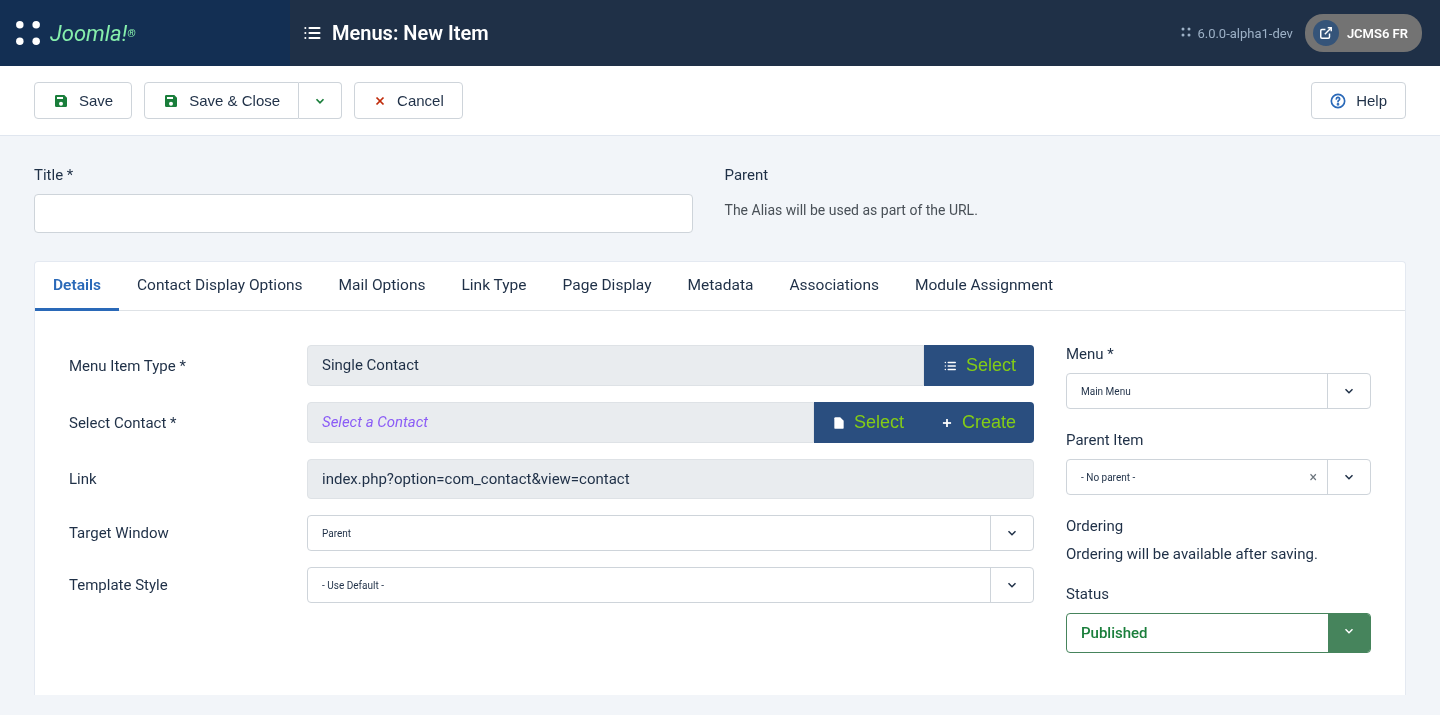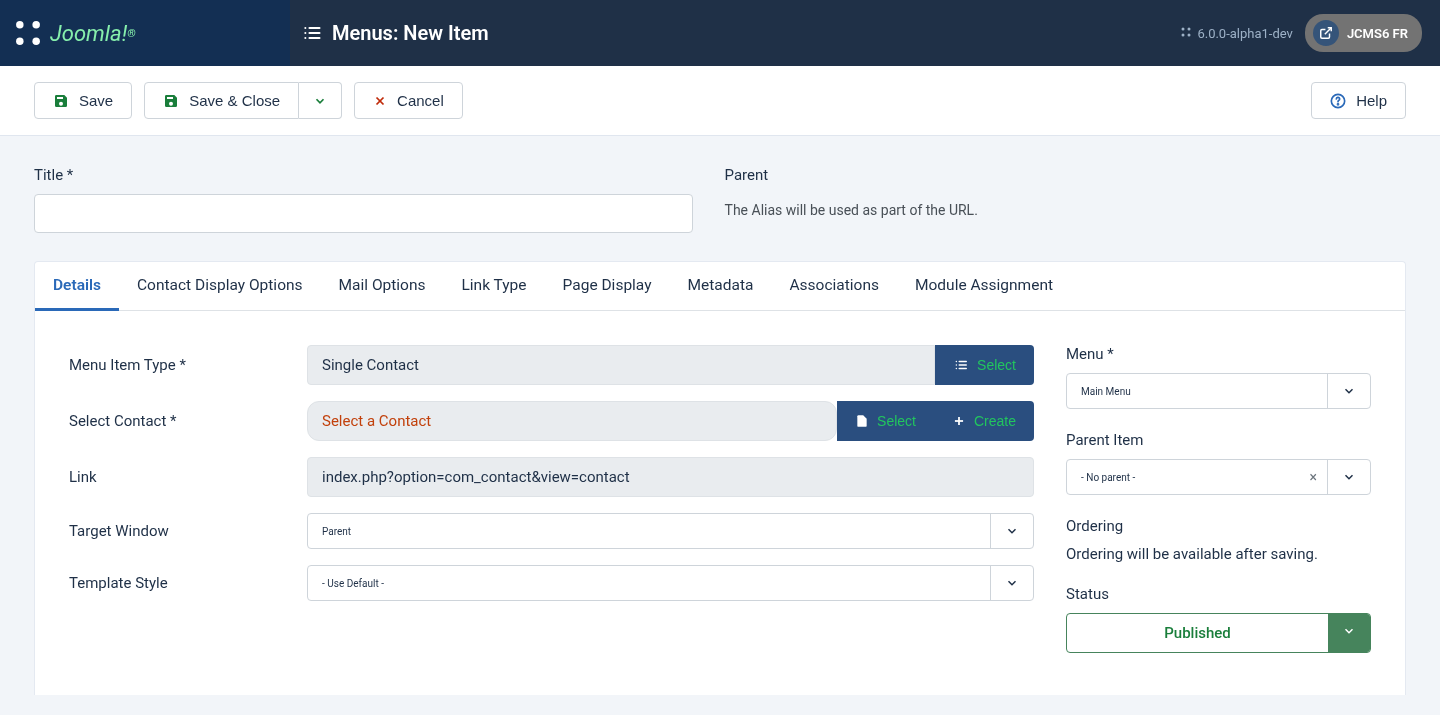--- a/index.html
+++ b/index.html
@@ -140,35 +140,35 @@
     .left-col { flex: 1; }
     .right-col { flex: 0 0 305px; }
     .form-row { display:flex; align-items:center; margin-bottom:16px;}
     .form-row .rlabel { flex: 0 0 238px; font-size:15px; color:#1F3047;}
     .form-row .rcontrol { flex:1; display:flex;}
     .readonly-box {
       background:#E9ECEF; border:1px solid #DEE2E6; border-radius:4px 0 0 4px;
       padding:10px 14px; font-size:15px; flex:1;
     }
     .readonly-full { border-radius:4px;}
-    .readonly-italic { color:#c2410c;border-radius:12px;}
-    .adj-btn { background:#2A4E7F; color:#22c55e; border:none; padding:10px 18px; font-size:14px; cursor:pointer; display:flex; align-items:center; gap:8px;}
+    .readonly-italic { font-style: italic; color:#8b5cf6;}
+    .adj-btn { background:#2A4E7F; color:#84cc16; border:none; padding:10px 18px; font-size:18px; cursor:pointer; display:flex; align-items:center; gap:8px;}
     .adj-btn.last { border-radius: 0 4px 4px 0;}
     .adj-btn.solo { border-radius: 0 4px 4px 0;}
     .select-box {
       border:1px solid #CED4DA; border-radius:4px; display:flex; align-items:center; background:#fff; width:100%;
     }
     .select-box .val { padding:10px 14px; flex:1; font-size:10px;}
     .select-box .caret-box { border-left:1px solid #CED4DA; padding:10px 14px; }
     .right-group { margin-bottom:22px;}
     .right-group .lbl2 { font-size:15px; margin-bottom:10px; color:#1F3047;}
     .right-group .desc { font-size:15px; color:#1F3047; }
     .select-box.clearable .clear-x { color:#6c757d; padding:0 10px; font-size:14px;}
     .status-select {
-      border:1px solid #46845C; border-radius:4px; display:flex; overflow:hidden;text-align:center;
+      border:1px solid #46845C; border-radius:4px; display:flex; overflow:hidden;
     }
     .status-select .val { padding:10px 14px; flex:1; color:#1A7E3B; font-size:15px; font-weight:500;}
     .status-select .caret-box { background:#46845C; color:#fff; padding:10px 14px;}
     svg { display:block;}
   </style>
 </head>
 <body>
 
 <div class="header">
   <div class="logo-area">

